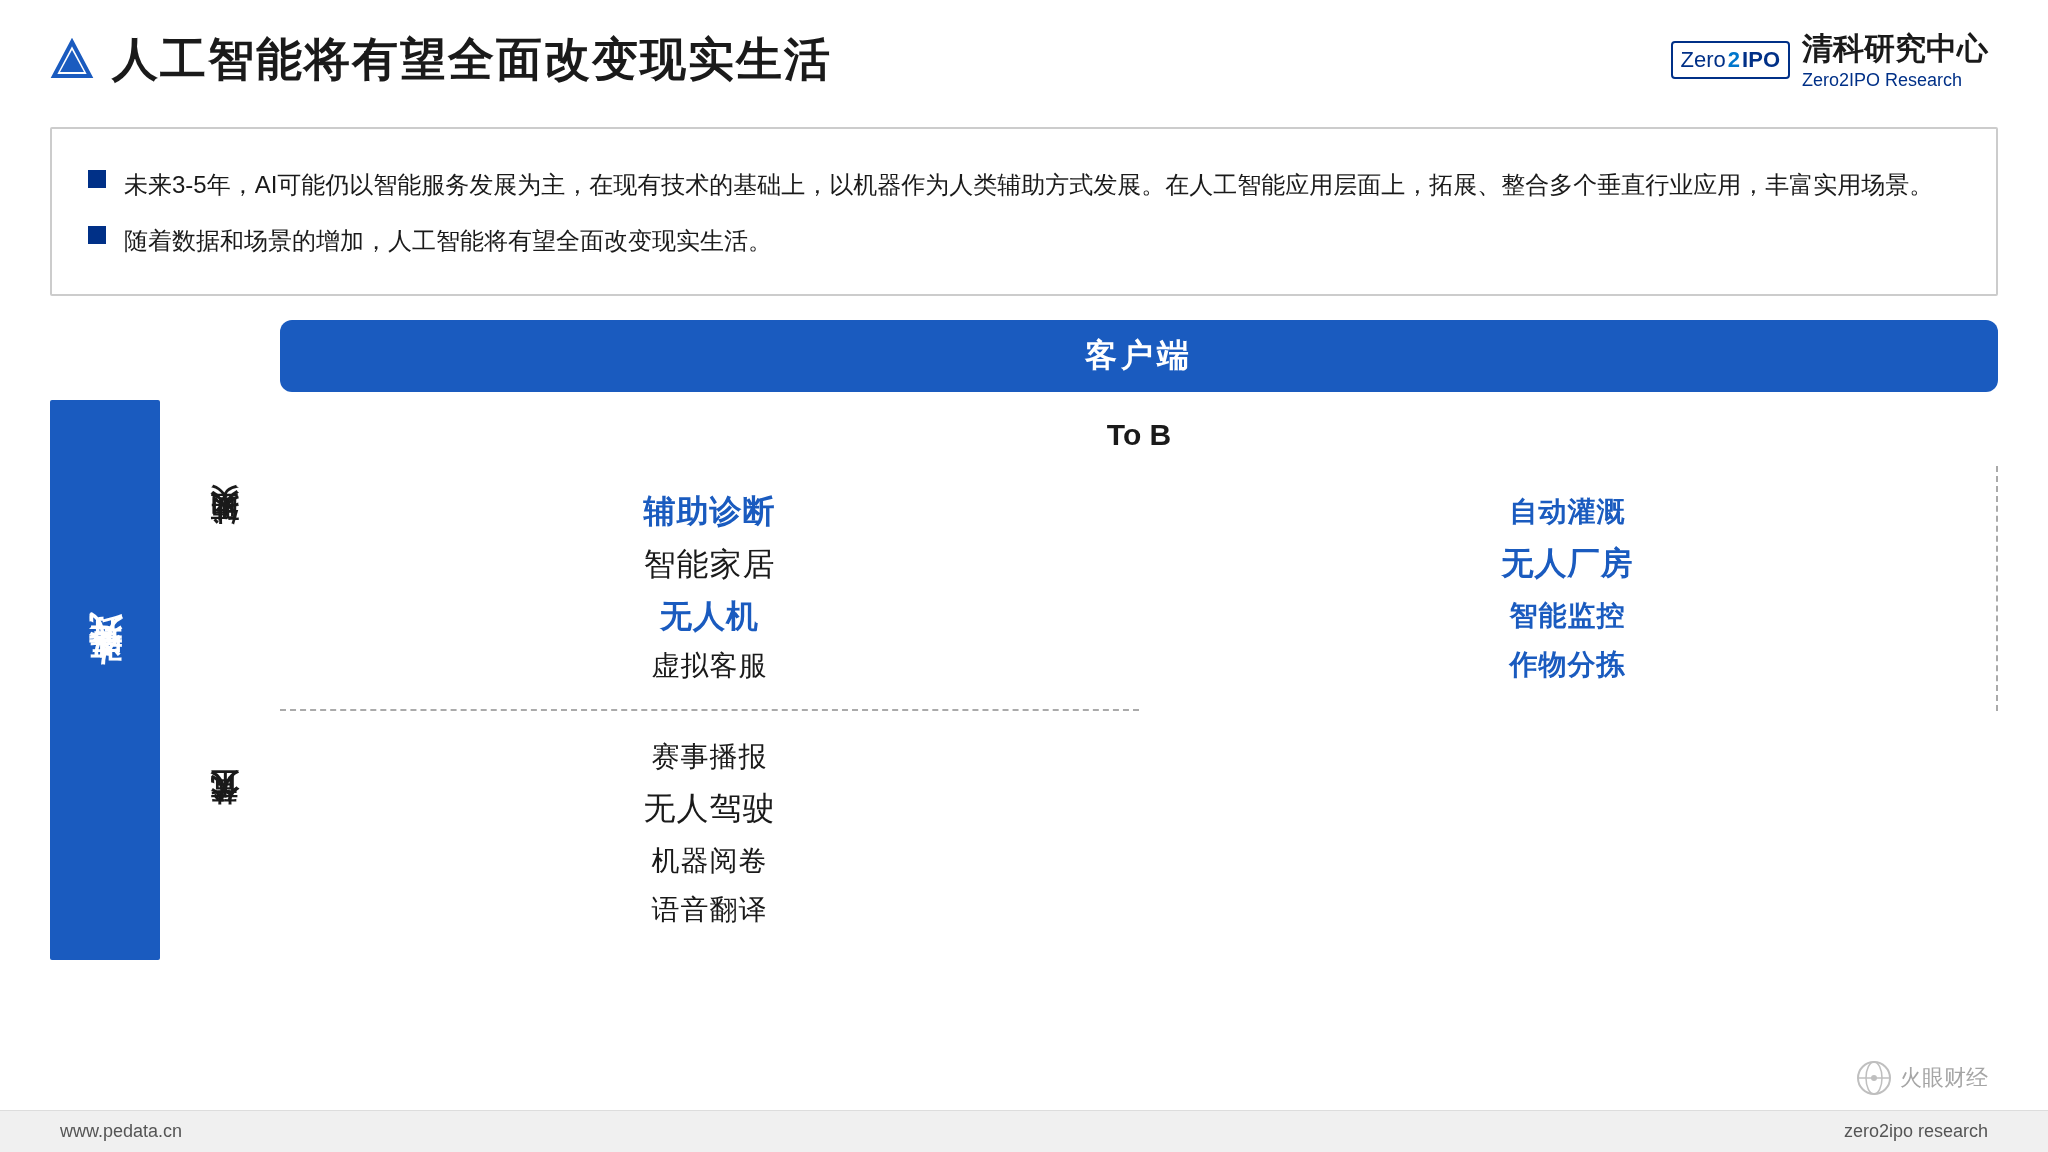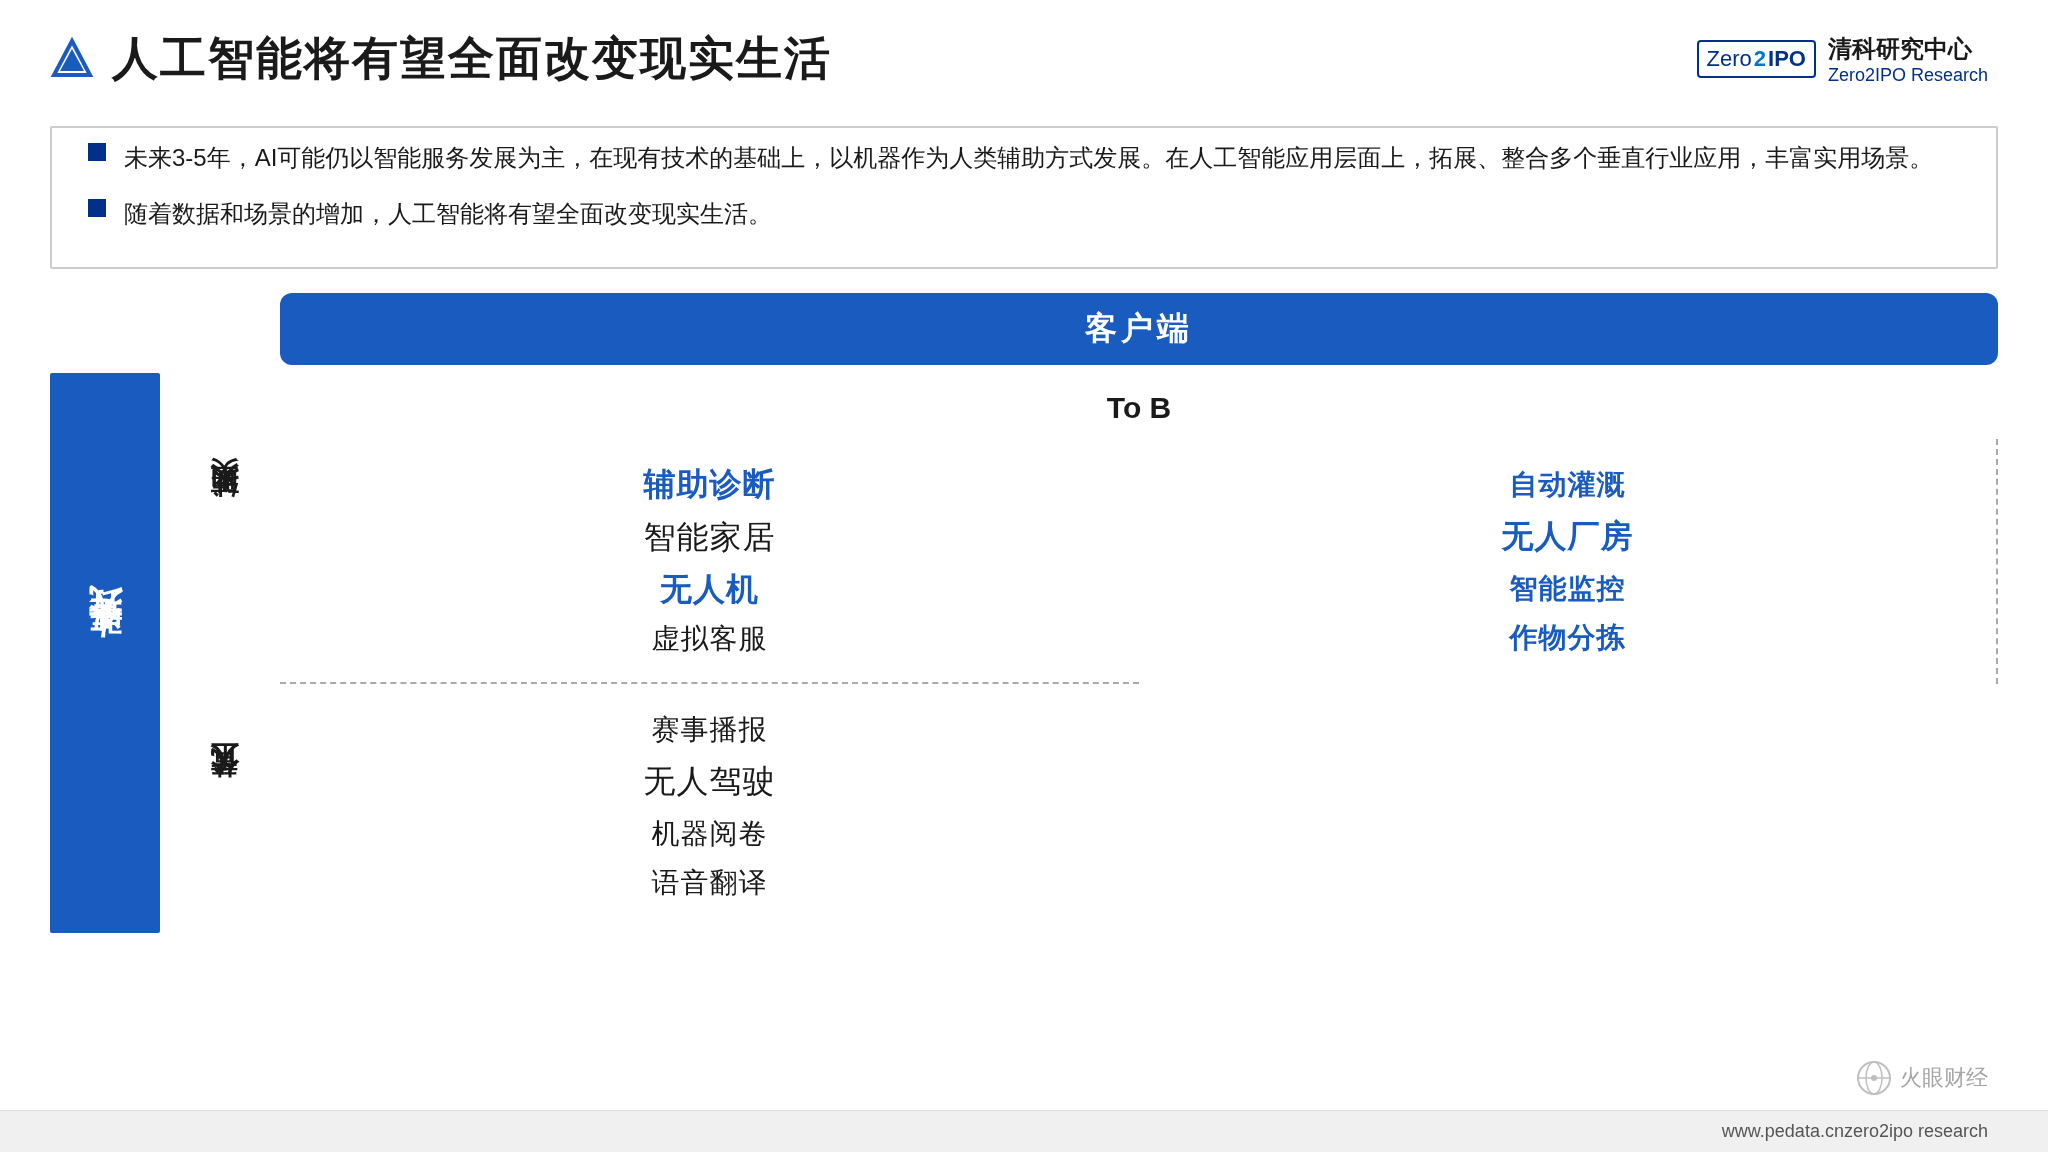--- a/index.html
+++ b/index.html
@@ -34,21 +34,21 @@
       margin-left: auto;
       display: flex;
       flex-direction: column;
       align-items: flex-end;
     }
 
     
     .bullet-section {
       margin: 18px 50px 24px 50px;
       border: 2px solid #cccccc;
-      padding: 10px 36px 18px 36px;
+      padding: 36px 36px 18px 36px;
       border-radius: 2px;
     }
     .bullet-item {
       display: flex;
       align-items: flex-start;
       margin-bottom: 16px;
       font-size: 24px;
       color: #1a1a1a;
       line-height: 1.65;
     }
@@ -210,21 +210,21 @@
     
     .footer {
       position: absolute;
       bottom: 0;
       left: 0;
       right: 0;
       height: 42px;
       background: #f0f0f0;
       display: flex;
       align-items: center;
-      justify-content: flex-end;
+      justify-content: space-between;
       padding: 0 60px;
       border-top: 1px solid #dddddd;
     }
     .footer-text {
       font-size: 18px;
       color: #555555;
     }
 
     
     .watermark {
@@ -273,21 +273,21 @@
       color: #003087;
       font-size: 22px;
       font-weight: bold;
     }
     .logo-right {
       display: flex;
       flex-direction: column;
       align-items: flex-start;
     }
     .logo-cn {
-      font-size: 24px;
+      font-size: 31px;
       font-weight: bold;
       color: #1a1a1a;
     }
     .logo-en {
       font-size: 18px;
       color: #003087;
     }
   </style>
 </head>
 <body>

